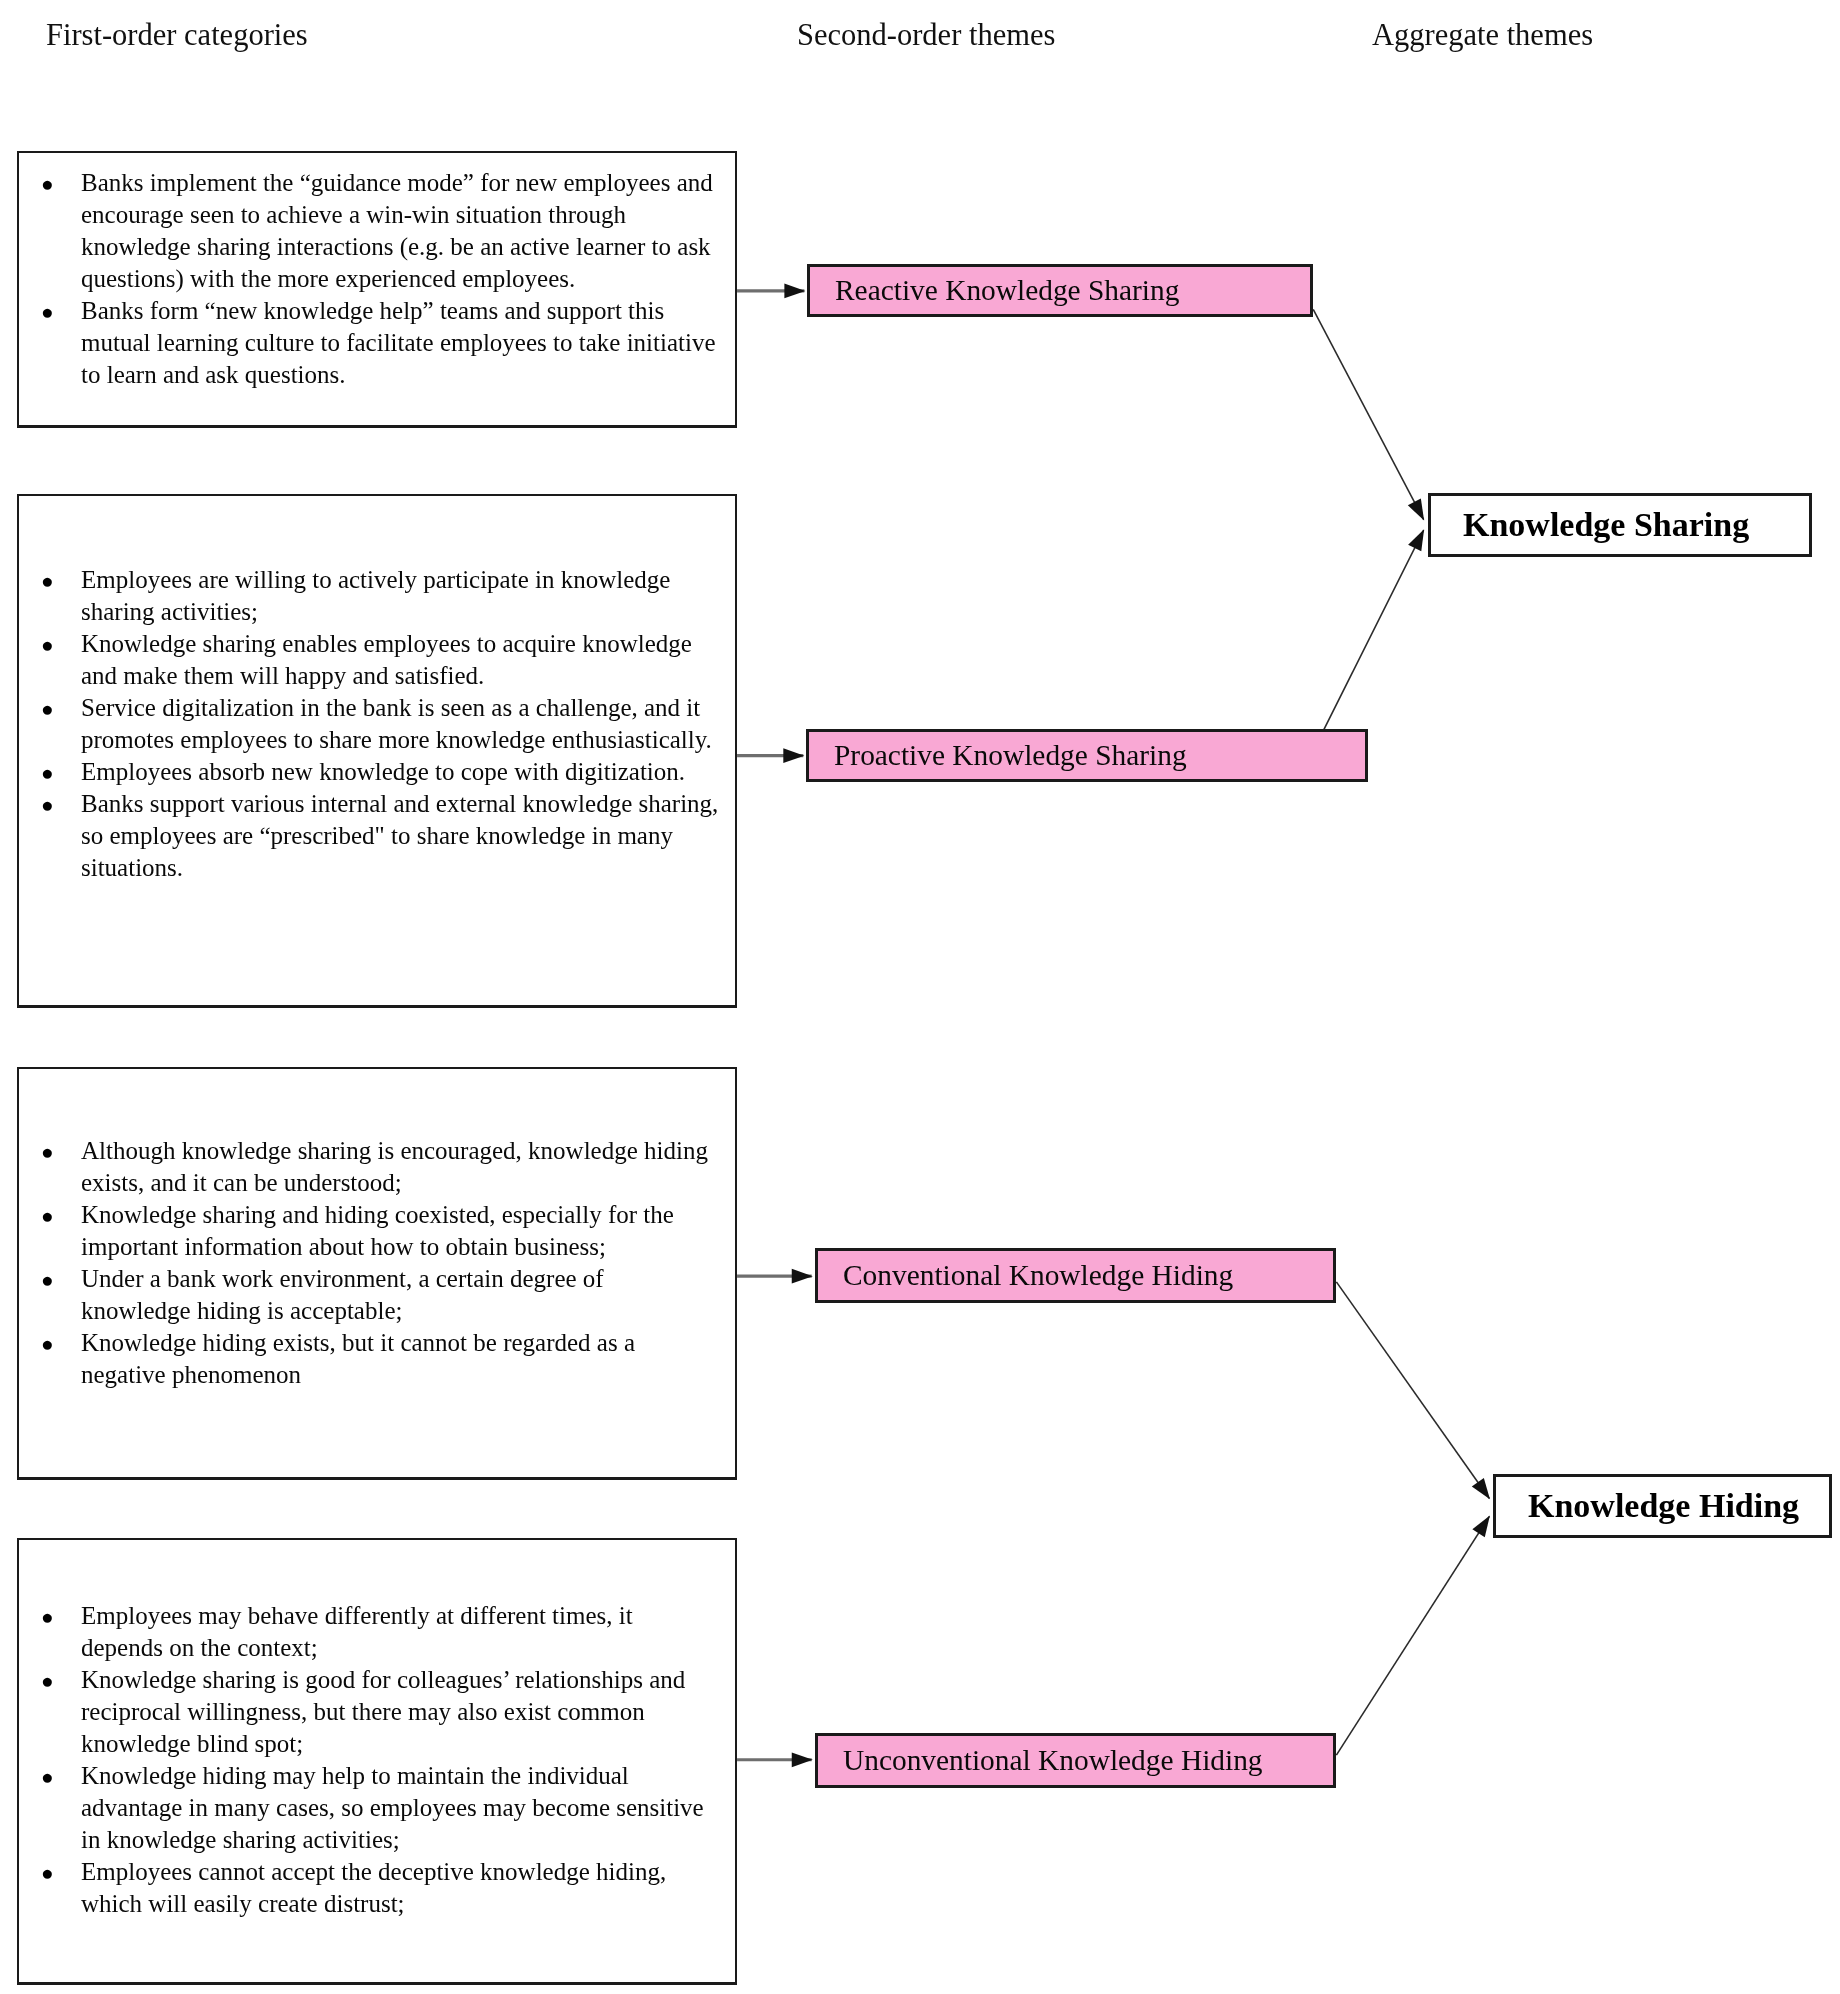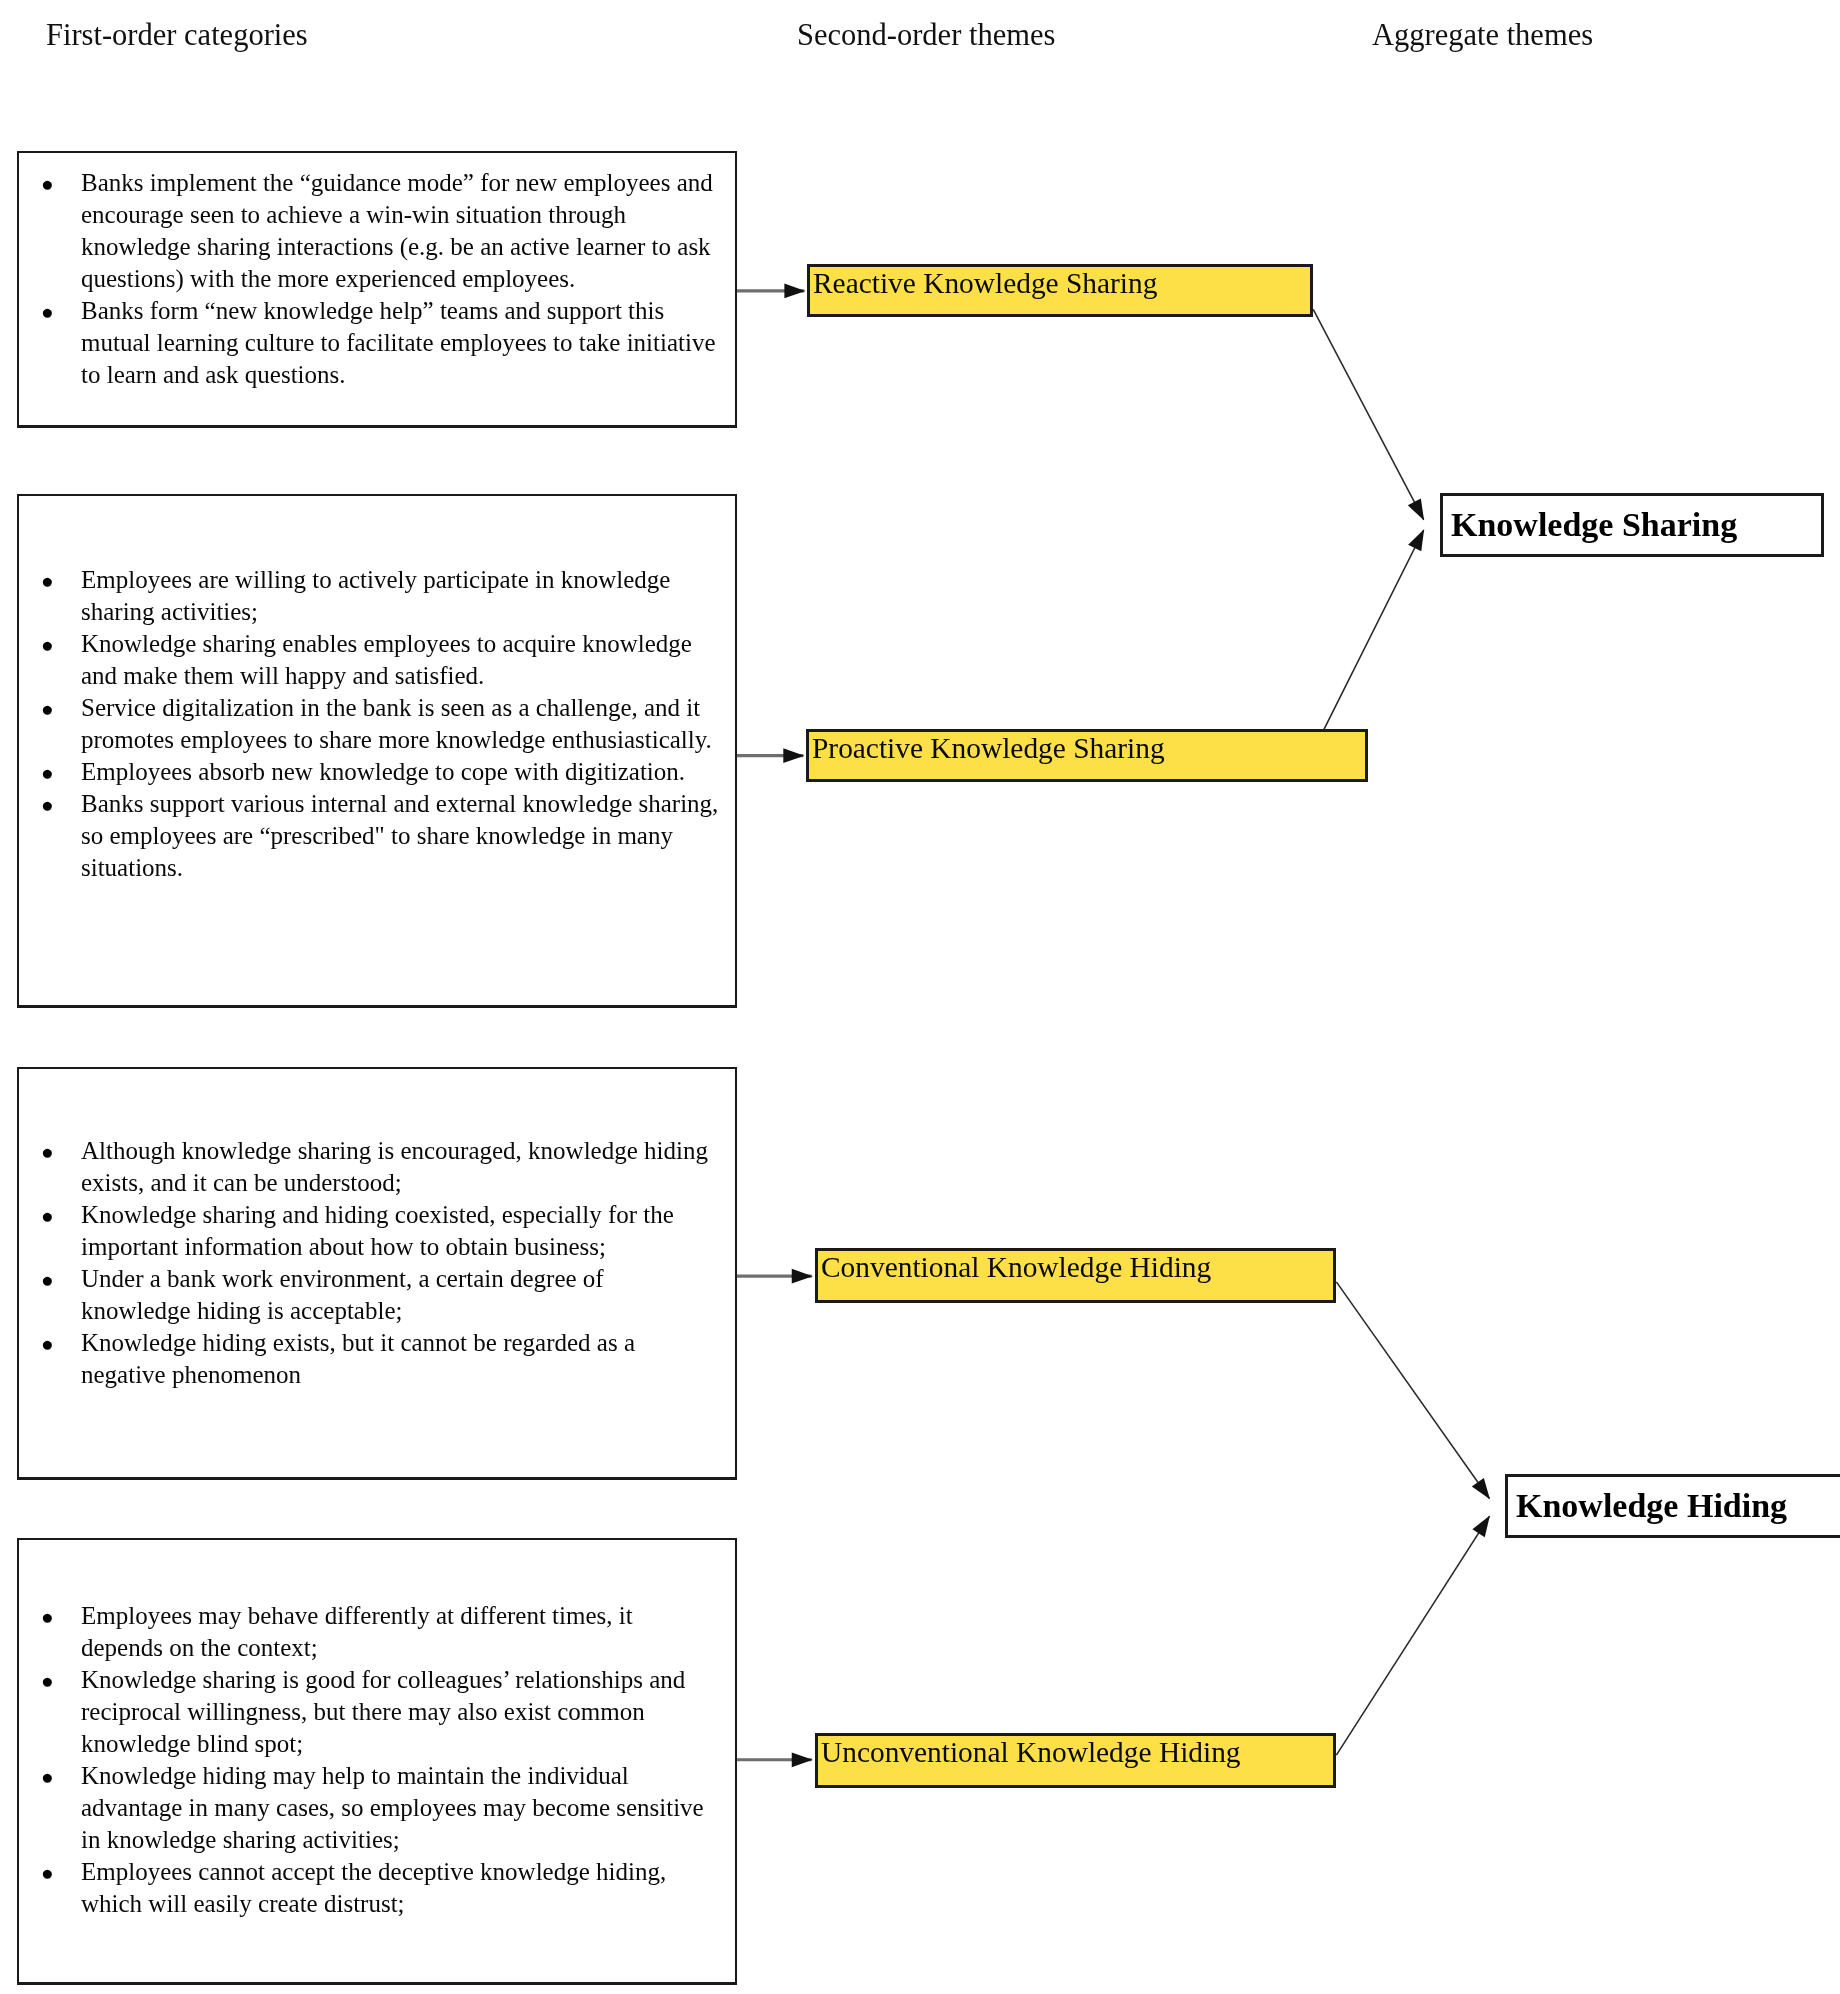--- a/index.html
+++ b/index.html
@@ -31,36 +31,35 @@
     padding-left:62px;
     font-size:25px;line-height:32px;
     color:#0a0a0a;
   }
   .blt{
     position:absolute;left:22px;top:1.1px;
     font-size:21px;line-height:32px;color:#000;
   }
   .so-box{
     position:absolute;
-    border:3.2px solid #1a1a1a;background:#fde047;
+    border:3.2px solid #1a1a1a;background:#f9a8d4;
     box-sizing:border-box;
-    display:flex;
-    padding-left:3px;
+    display:flex;align-items:center;
+    padding-left:25px;
     font-size:29.4px;color:#0a0a0a;
     white-space:nowrap;
   }
   .agg-box{
     position:absolute;
     border:3.2px solid #1a1a1a;background:#fff;
     box-sizing:border-box;
     display:flex;align-items:center;
-    padding-left:8px;
+    padding-left:32px;
     font-size:34px;font-weight:bold;color:#000;
     white-space:nowrap;
-    margin-left:12px;
   }
 </style>
 </head>
 <body>
 
 <div class="canvas">
 
   <svg class="connectors" viewBox="0 0 3500 3794" xmlns="http://www.w3.org/2000/svg">
     <defs>
       <marker id="ah" markerUnits="userSpaceOnUse" markerWidth="46" markerHeight="40" refX="40" refY="20" orient="auto">

